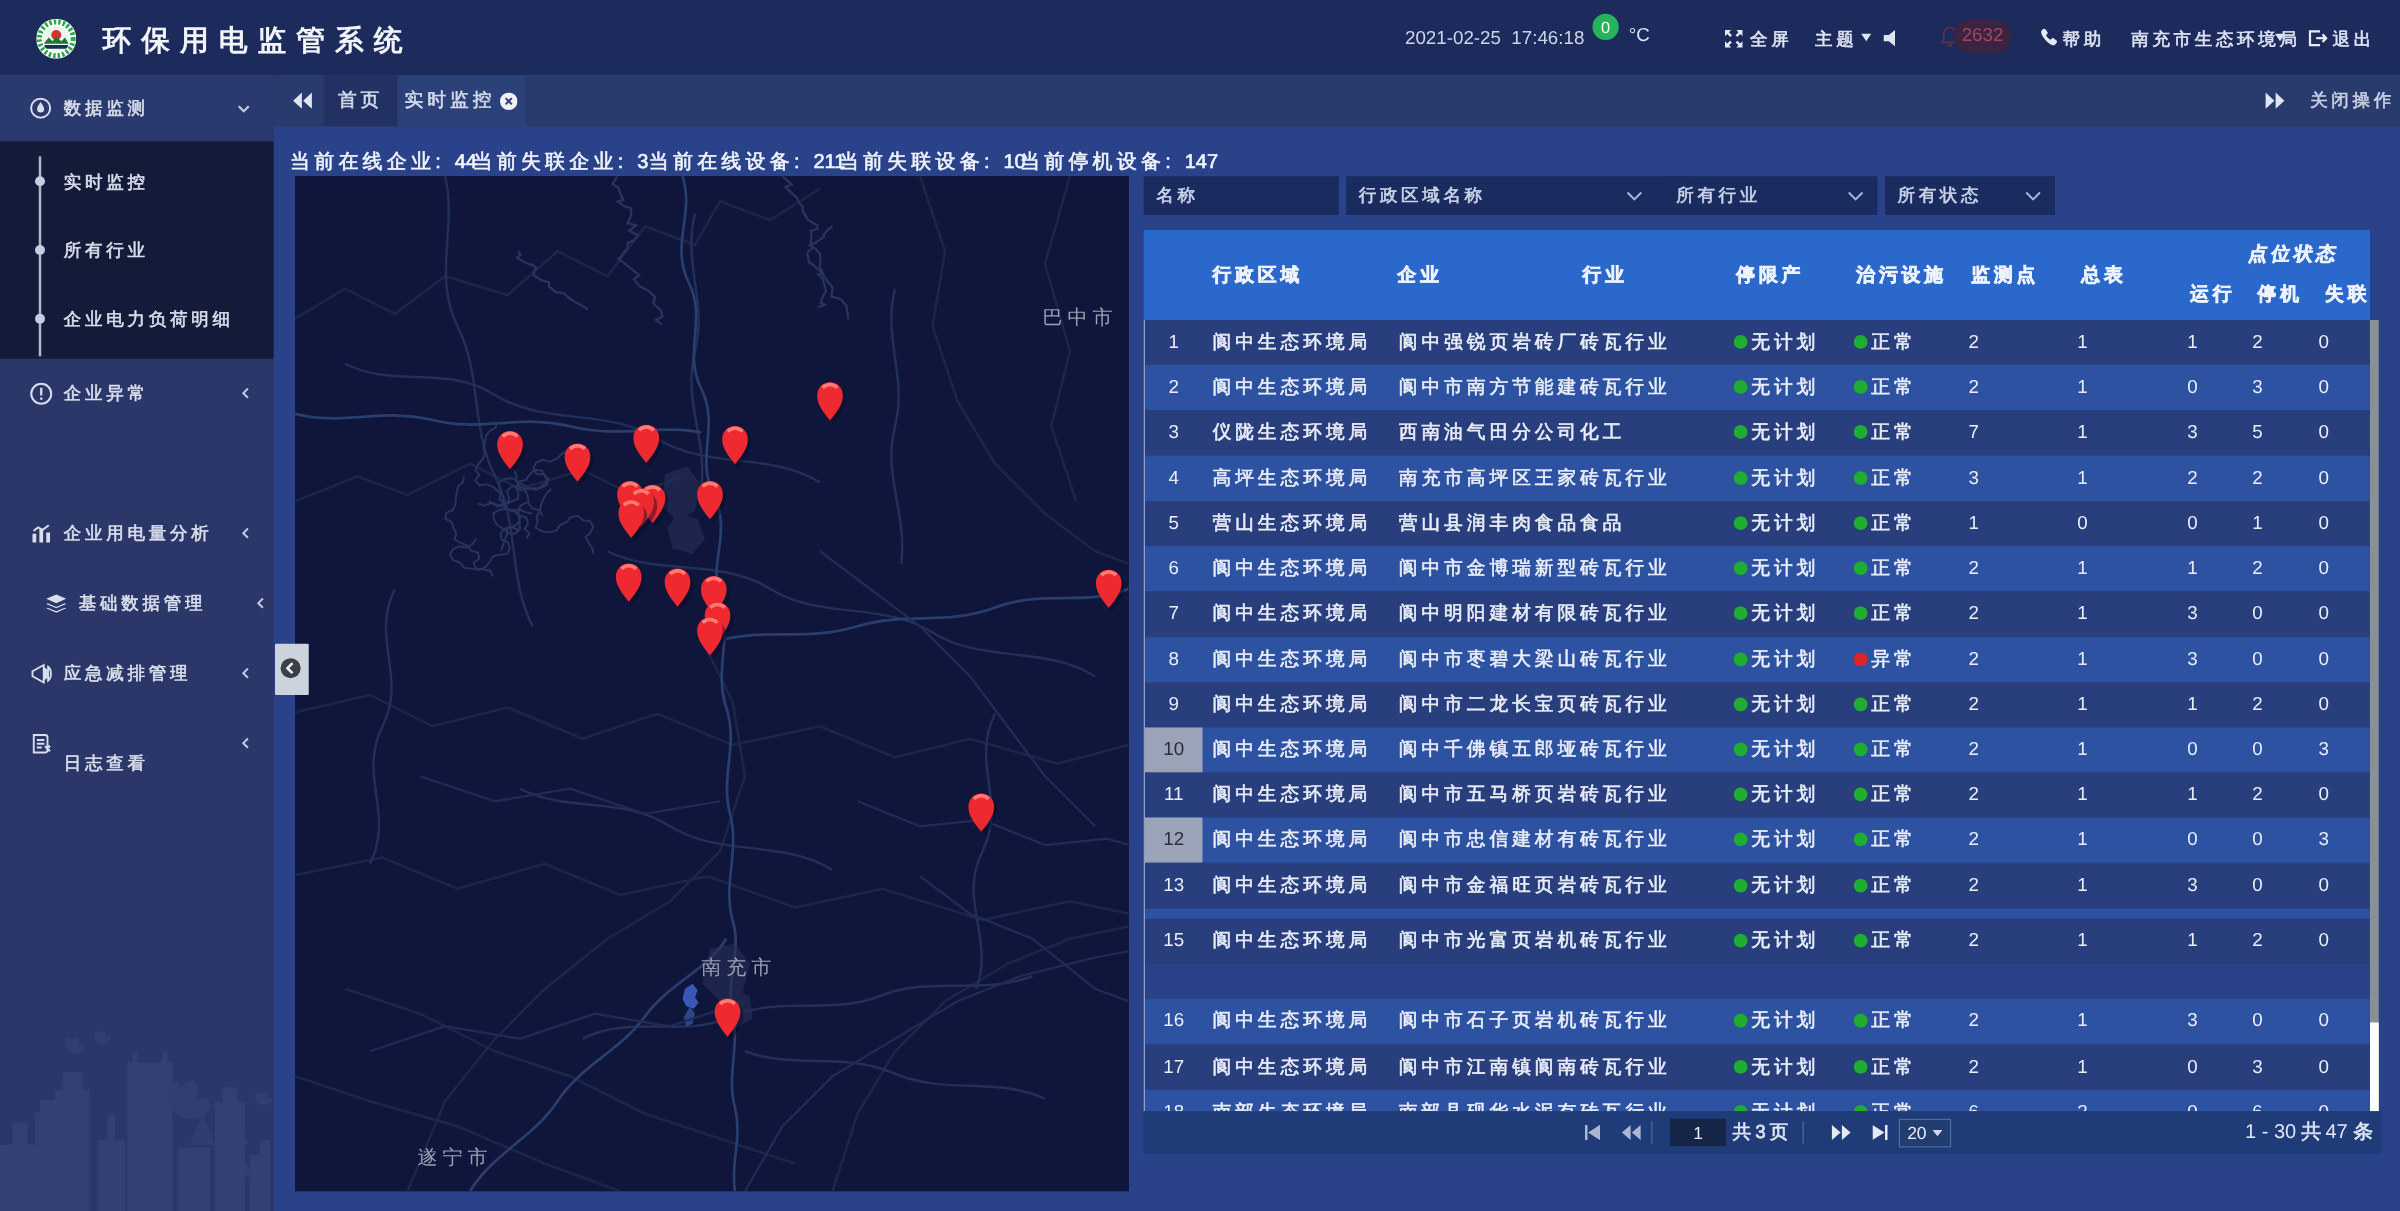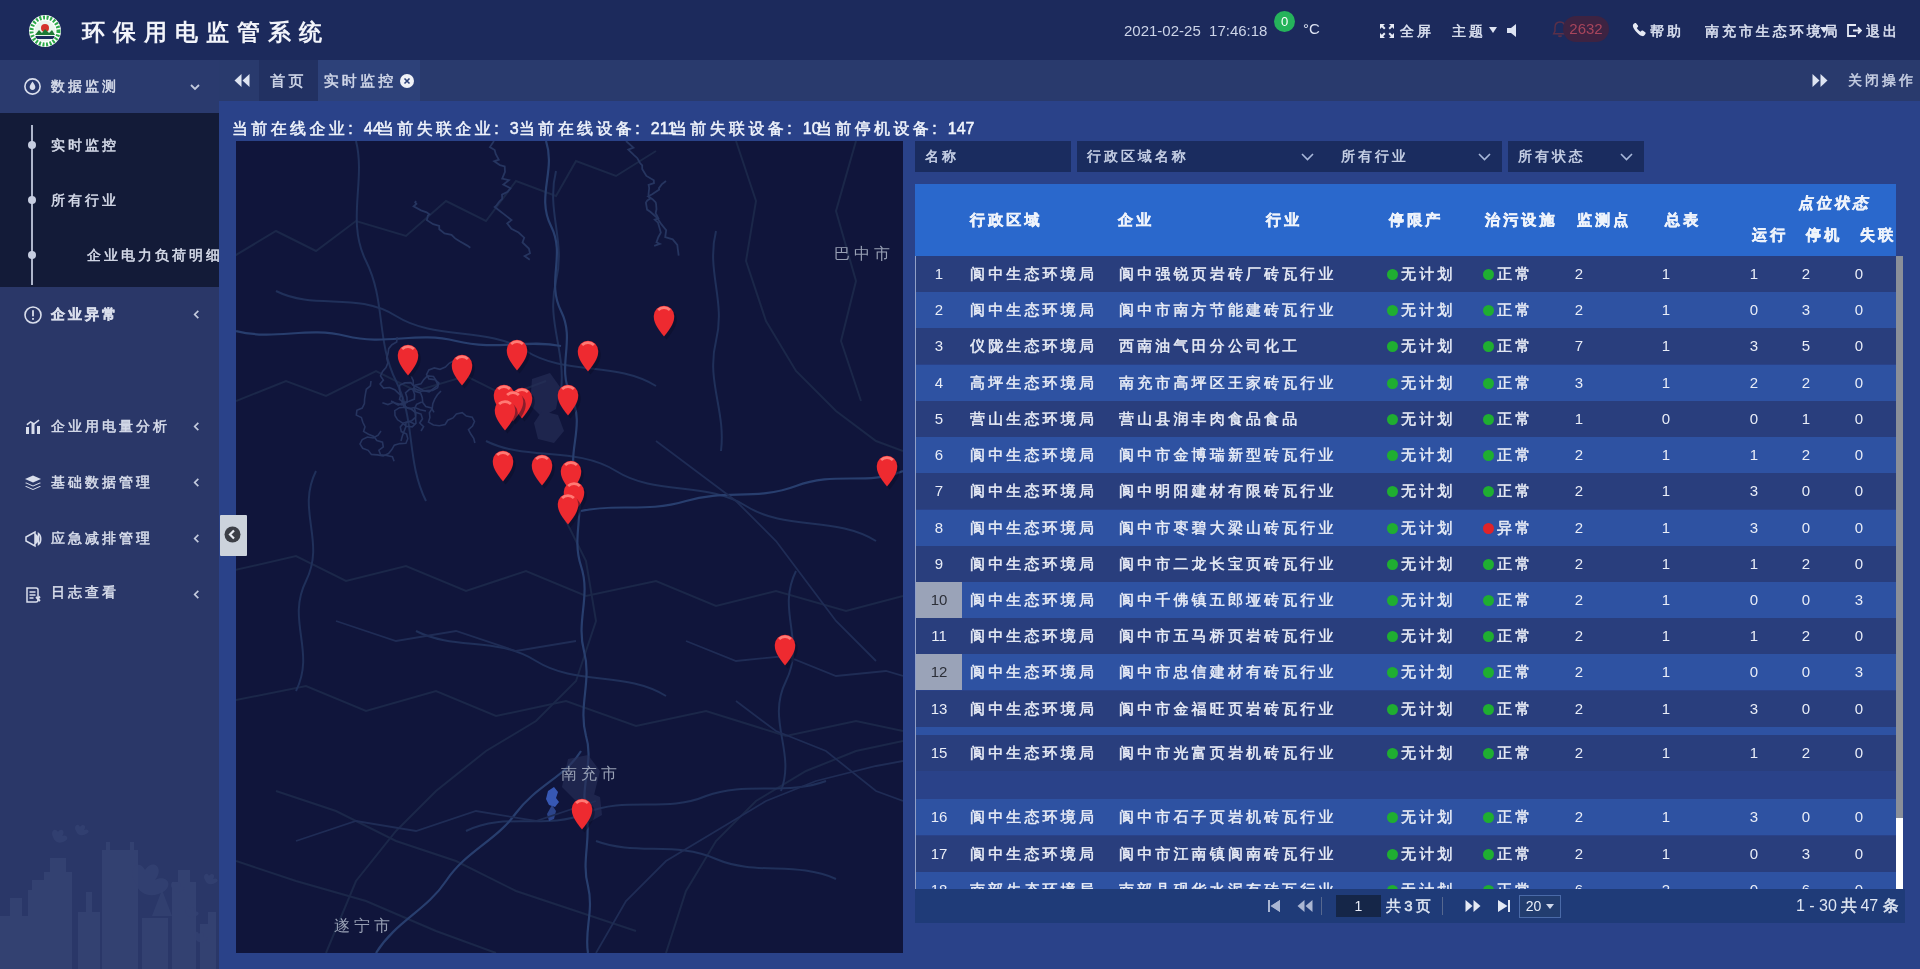--- a/index.html
+++ b/index.html
@@ -627,24 +627,24 @@
           <path d="M2 4 l4 4 4 -4" stroke="#c3cadd" stroke-width="1.8" fill="none"></path>
         </svg>
   </div>
   <div id="submenu">
     <div style="position:absolute;left:31px;top:12px;width:1.5px;height:160px;background:#aeb6cb;"></div>
     <div style="position:absolute;left:28px;top:28px;width:8px;height:8px;border-radius:50%;background:#c6cde0;"></div>
     <div style="position:absolute;left:28px;top:83px;width:8px;height:8px;border-radius:50%;background:#c6cde0;"></div>
     <div style="position:absolute;left:28px;top:138px;width:8px;height:8px;border-radius:50%;background:#c6cde0;"></div>
     <div class="mi-text cjk" style="top:24px;">实时监控</div>
     <div class="mi-text cjk" style="top:79px;">所有行业</div>
-    <div class="mi-text cjk" style="top:134px;margin-left:36px;">企业电力负荷明细</div>
+    <div class="mi-text cjk" style="top:134px;">企业电力负荷明细</div>
   </div>
 
-  <div class="abs" style="left:0;top:227px;width:192px;height:56px;font-weight:bold;">
+  <div class="abs" style="left:0;top:227px;width:192px;height:56px;">
     <svg class="abs" style="left:24px;top:19px;" width="18" height="18" viewBox="0 0 18 18">
       <circle cx="9" cy="9" r="8" fill="none" stroke="#d9deec" stroke-width="1.6"></circle>
       <rect x="8.1" y="4.2" width="1.8" height="6.2" fill="#d9deec"></rect>
           <rect x="8.1" y="12" width="1.8" height="1.8" fill="#d9deec"></rect>
     </svg>
     <div class="mi-text cjk" style="top:19px;">企业异常</div>
     <svg class="chev" style="left:191px;top:22px;" width="11" height="11" viewBox="0 0 12 12">
           <path d="M8 2 l-4 4 4 4" stroke="#c3cadd" stroke-width="1.8" fill="none"></path>
         </svg>
   </div>
@@ -653,21 +653,21 @@
       <rect x="2" y="9" width="3" height="7"></rect>
           <rect x="7.5" y="5" width="3" height="11"></rect>
           <rect x="13" y="8" width="3" height="8"></rect>
       <path d="M2.5 6 l4 -3 3.5 2 4.5 -3.5 1 1.2 -5.3 4.1 -3.5 -2 -3.5 2.6z"></path>
     </svg>
     <div class="mi-text cjk" style="top:19px;">企业用电量分析</div>
     <svg class="chev" style="left:191px;top:22px;" width="11" height="11" viewBox="0 0 12 12">
           <path d="M8 2 l-4 4 4 4" stroke="#c3cadd" stroke-width="1.8" fill="none"></path>
         </svg>
   </div>
-  <div class="abs" style="left:0;top:395px;width:190px;height:56px;">
+  <div class="abs" style="left:12px;top:395px;width:190px;height:56px;">
     <svg class="abs" style="left:24px;top:19px;" width="18" height="18" viewBox="0 0 18 18" fill="#d9deec">
       <path d="M9 1.5 l8 3.5 -8 3.5 -8 -3.5z"></path>
       <path d="M2.2 8.6 L9 11.5 l6.8 -2.9 1.2 0.5 -8 3.5 -8 -3.5z"></path>
       <path d="M2.2 12.1 L9 15 l6.8 -2.9 1.2 0.5 -8 3.5 -8 -3.5z"></path>
     </svg>
     <div class="mi-text cjk" style="top:19px;">基础数据管理</div>
     <svg class="chev" style="left:191px;top:22px;" width="11" height="11" viewBox="0 0 12 12">
           <path d="M8 2 l-4 4 4 4" stroke="#c3cadd" stroke-width="1.8" fill="none"></path>
         </svg>
   </div>
@@ -679,21 +679,21 @@
     <svg class="chev" style="left:191px;top:22px;" width="11" height="11" viewBox="0 0 12 12">
           <path d="M8 2 l-4 4 4 4" stroke="#c3cadd" stroke-width="1.8" fill="none"></path>
         </svg>
   </div>
   <div class="abs" style="left:0;top:507px;width:219px;height:56px;">
     <svg class="abs" style="left:24px;top:19px;" width="18" height="18" viewBox="0 0 18 18" fill="none" stroke="#d9deec" stroke-width="1.5">
       <path d="M3 2 h9 a2 2 0 0 1 2 2 v10 a2 2 0 0 1 -2 2 h-9 z"></path>
           <path d="M5.5 6 h6 M5.5 9 h6 M5.5 12 h4"></path>
       <path d="M12 11 l4 4 M14.5 10.5 l1.5 1.5" stroke-width="1.8"></path>
     </svg>
-    <div class="mi-text cjk" style="top:17px;">日志查看</div>
+    <div class="mi-text cjk" style="top:35px;">日志查看</div>
     <svg class="chev" style="left:191px;top:22px;" width="11" height="11" viewBox="0 0 12 12">
           <path d="M8 2 l-4 4 4 4" stroke="#c3cadd" stroke-width="1.8" fill="none"></path>
         </svg>
   </div>
 
   <svg class="abs" style="left:0;top:760px;" width="219" height="149" viewBox="0 0 219 149" fill="#3a4878" opacity="0.6">
     <path d="M0 149 V96 h10 V78 h12 v18 h6 V70 h4 V60 h12 v14 h8 v75z"></path>
     <path d="M44 149 V52 h6 V38 h16 v14 h6 v97z"></path>
     <path d="M78 149 V92 h8 V72 h6 v20 h8 v57z"></path>
     <path d="M102 149 V30 h4 V22 h4 v8 h20 v-8 h4 v8 h4 v119z"></path>

